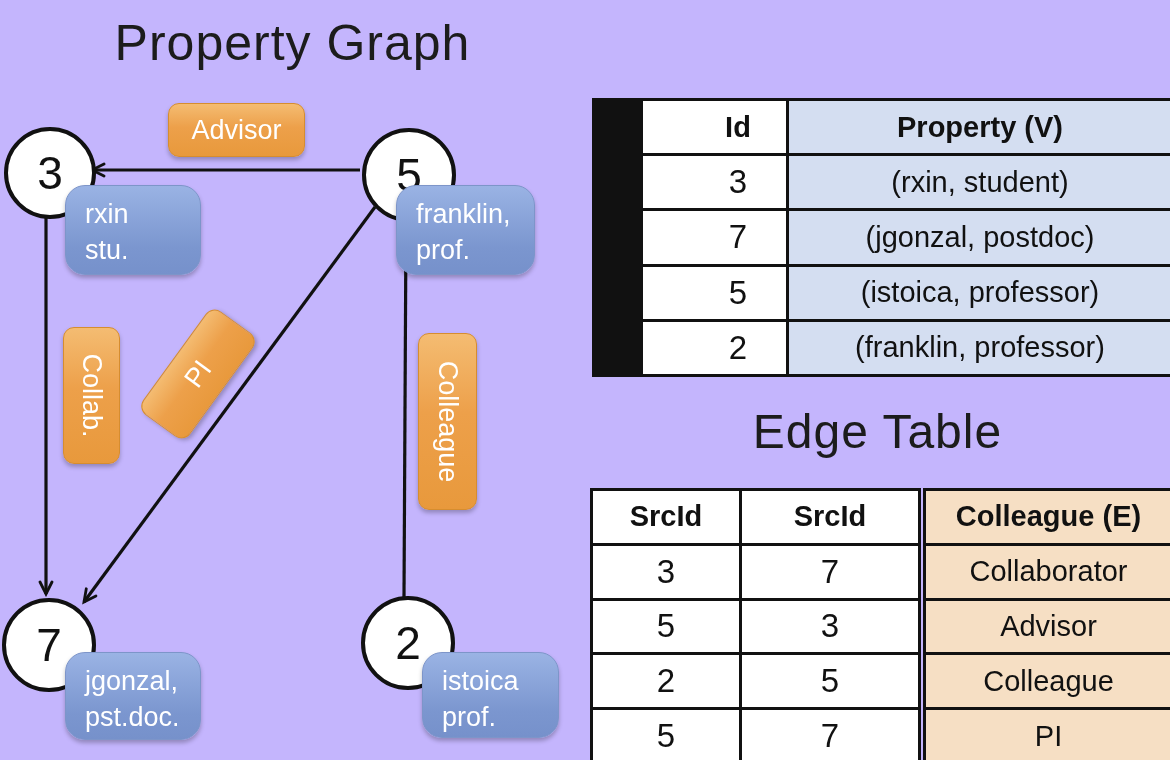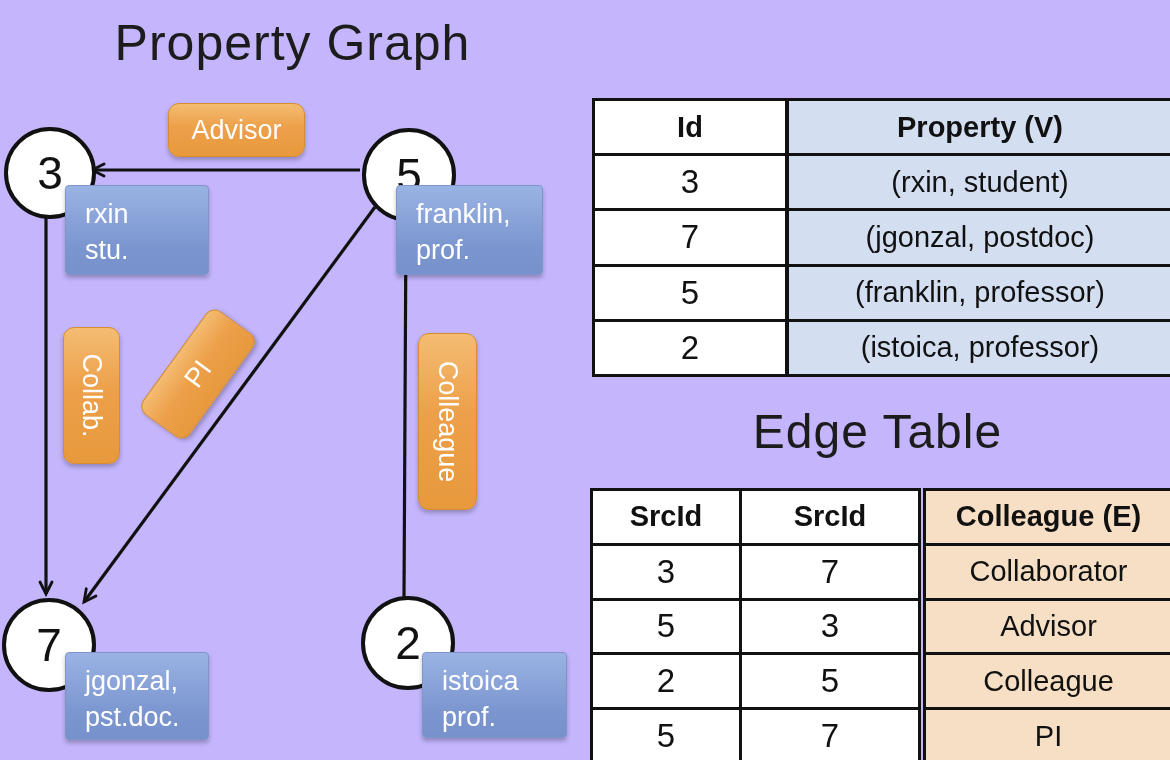--- a/index.html
+++ b/index.html
@@ -15,22 +15,22 @@
   
   #graph-svg{position:absolute;left:0;top:0;z-index:1;}
 
   .node{position:absolute;z-index:2;background:#fff;border:4px solid #111;border-radius:50%;
         display:flex;align-items:center;justify-content:center;font-size:46px;color:#111;}
   #node-3{left:4px;top:127px;width:84px;height:84px;}
   #node-5{left:362px;top:128px;width:86px;height:86px;}
   #node-7{left:2px;top:598px;width:86px;height:86px;}
   #node-2{left:361px;top:596px;width:86px;height:86px;}
 
-  .vlabel{position:absolute;z-index:3;border-radius:4px;color:#fff;font-size:27px;line-height:36px;
-          padding:10px 16px 8px 19px;background:linear-gradient(180deg,#9ab3e4 0%,#7b96cf 70%,#7691cb 100%);
+  .vlabel{position:absolute;z-index:3;border-radius:20px;color:#fff;font-size:27px;line-height:36px;
+          padding:10px 8px 8px 19px;background:linear-gradient(180deg,#9ab3e4 0%,#7b96cf 70%,#7691cb 100%);
           border:1px solid #7d95c9;box-shadow:0 3px 4px rgba(0,0,0,.25);}
   #vlabel-rxin{left:65px;top:185px;width:107px;height:70px;}
   #vlabel-franklin{left:396px;top:185px;width:110px;height:70px;}
   #vlabel-jgonzal{left:65px;top:652px;width:107px;height:68px;}
   #vlabel-istoica{left:422px;top:652px;width:108px;height:66px;}
 
   .elabel{position:absolute;z-index:3;border-radius:11px;color:#fff;font-size:27px;
           display:flex;align-items:center;justify-content:center;white-space:nowrap;
           background:linear-gradient(180deg,#f4bc72 0%,#eda04a 45%,#e8993c 100%);
           border:1px solid #d68d2f;box-shadow:0 3px 4px rgba(0,0,0,.25);}
@@ -42,21 +42,21 @@
 
   
   .tblock{position:absolute;background:#111;border:3px solid #111;display:grid;gap:3px;z-index:1;}
   .c{display:flex;align-items:center;justify-content:center;background:#fff;
      font-size:29px;color:#111;white-space:nowrap;}
   .c.head{font-weight:bold;}
   .c.num{font-size:33px;}
   .bluebg{background:#d4def1;}
   .tanbg{background:#f6dfc4;}
 
-  #vt-id{left:592px;top:98px;width:190px;height:273px;grid-template-rows:repeat(5,1fr);}
+  #vt-id{left:592px;top:98px;width:190px;height:273px;grid-template-rows:repeat(5,1fr);padding-left:48px;}
   #vt-prop{left:786px;top:98px;width:382px;height:273px;grid-template-rows:repeat(5,1fr);}
   #et-main{left:590px;top:488px;width:325px;height:271px;
            grid-template-columns:146px 1fr;grid-template-rows:repeat(5,1fr);}
   #et-prop{left:923px;top:488px;width:245px;height:271px;grid-template-rows:repeat(5,1fr);}
 </style>
 </head>
 <body>
 
 <div id="app">
 
@@ -122,22 +122,22 @@
     <div class="c head">Id</div>
     <div class="c num">3</div>
     <div class="c num">7</div>
     <div class="c num">5</div>
     <div class="c num">2</div>
   </div>
   <div class="tblock" id="vt-prop">
     <div class="c head bluebg">Property (V)</div>
     <div class="c bluebg">(rxin, student)</div>
     <div class="c bluebg">(jgonzal, postdoc)</div>
+    <div class="c bluebg">(istoica, professor)</div>
     <div class="c bluebg">(franklin, professor)</div>
-    <div class="c bluebg">(istoica, professor)</div>
   </div>
 
   <div class="tblock" id="et-main">
     <div class="c head">SrcId</div>
     <div class="c head">SrcId</div>
     <div class="c num">3</div>
     <div class="c num">7</div>
     <div class="c num">5</div>
     <div class="c num">3</div>
     <div class="c num">2</div>

